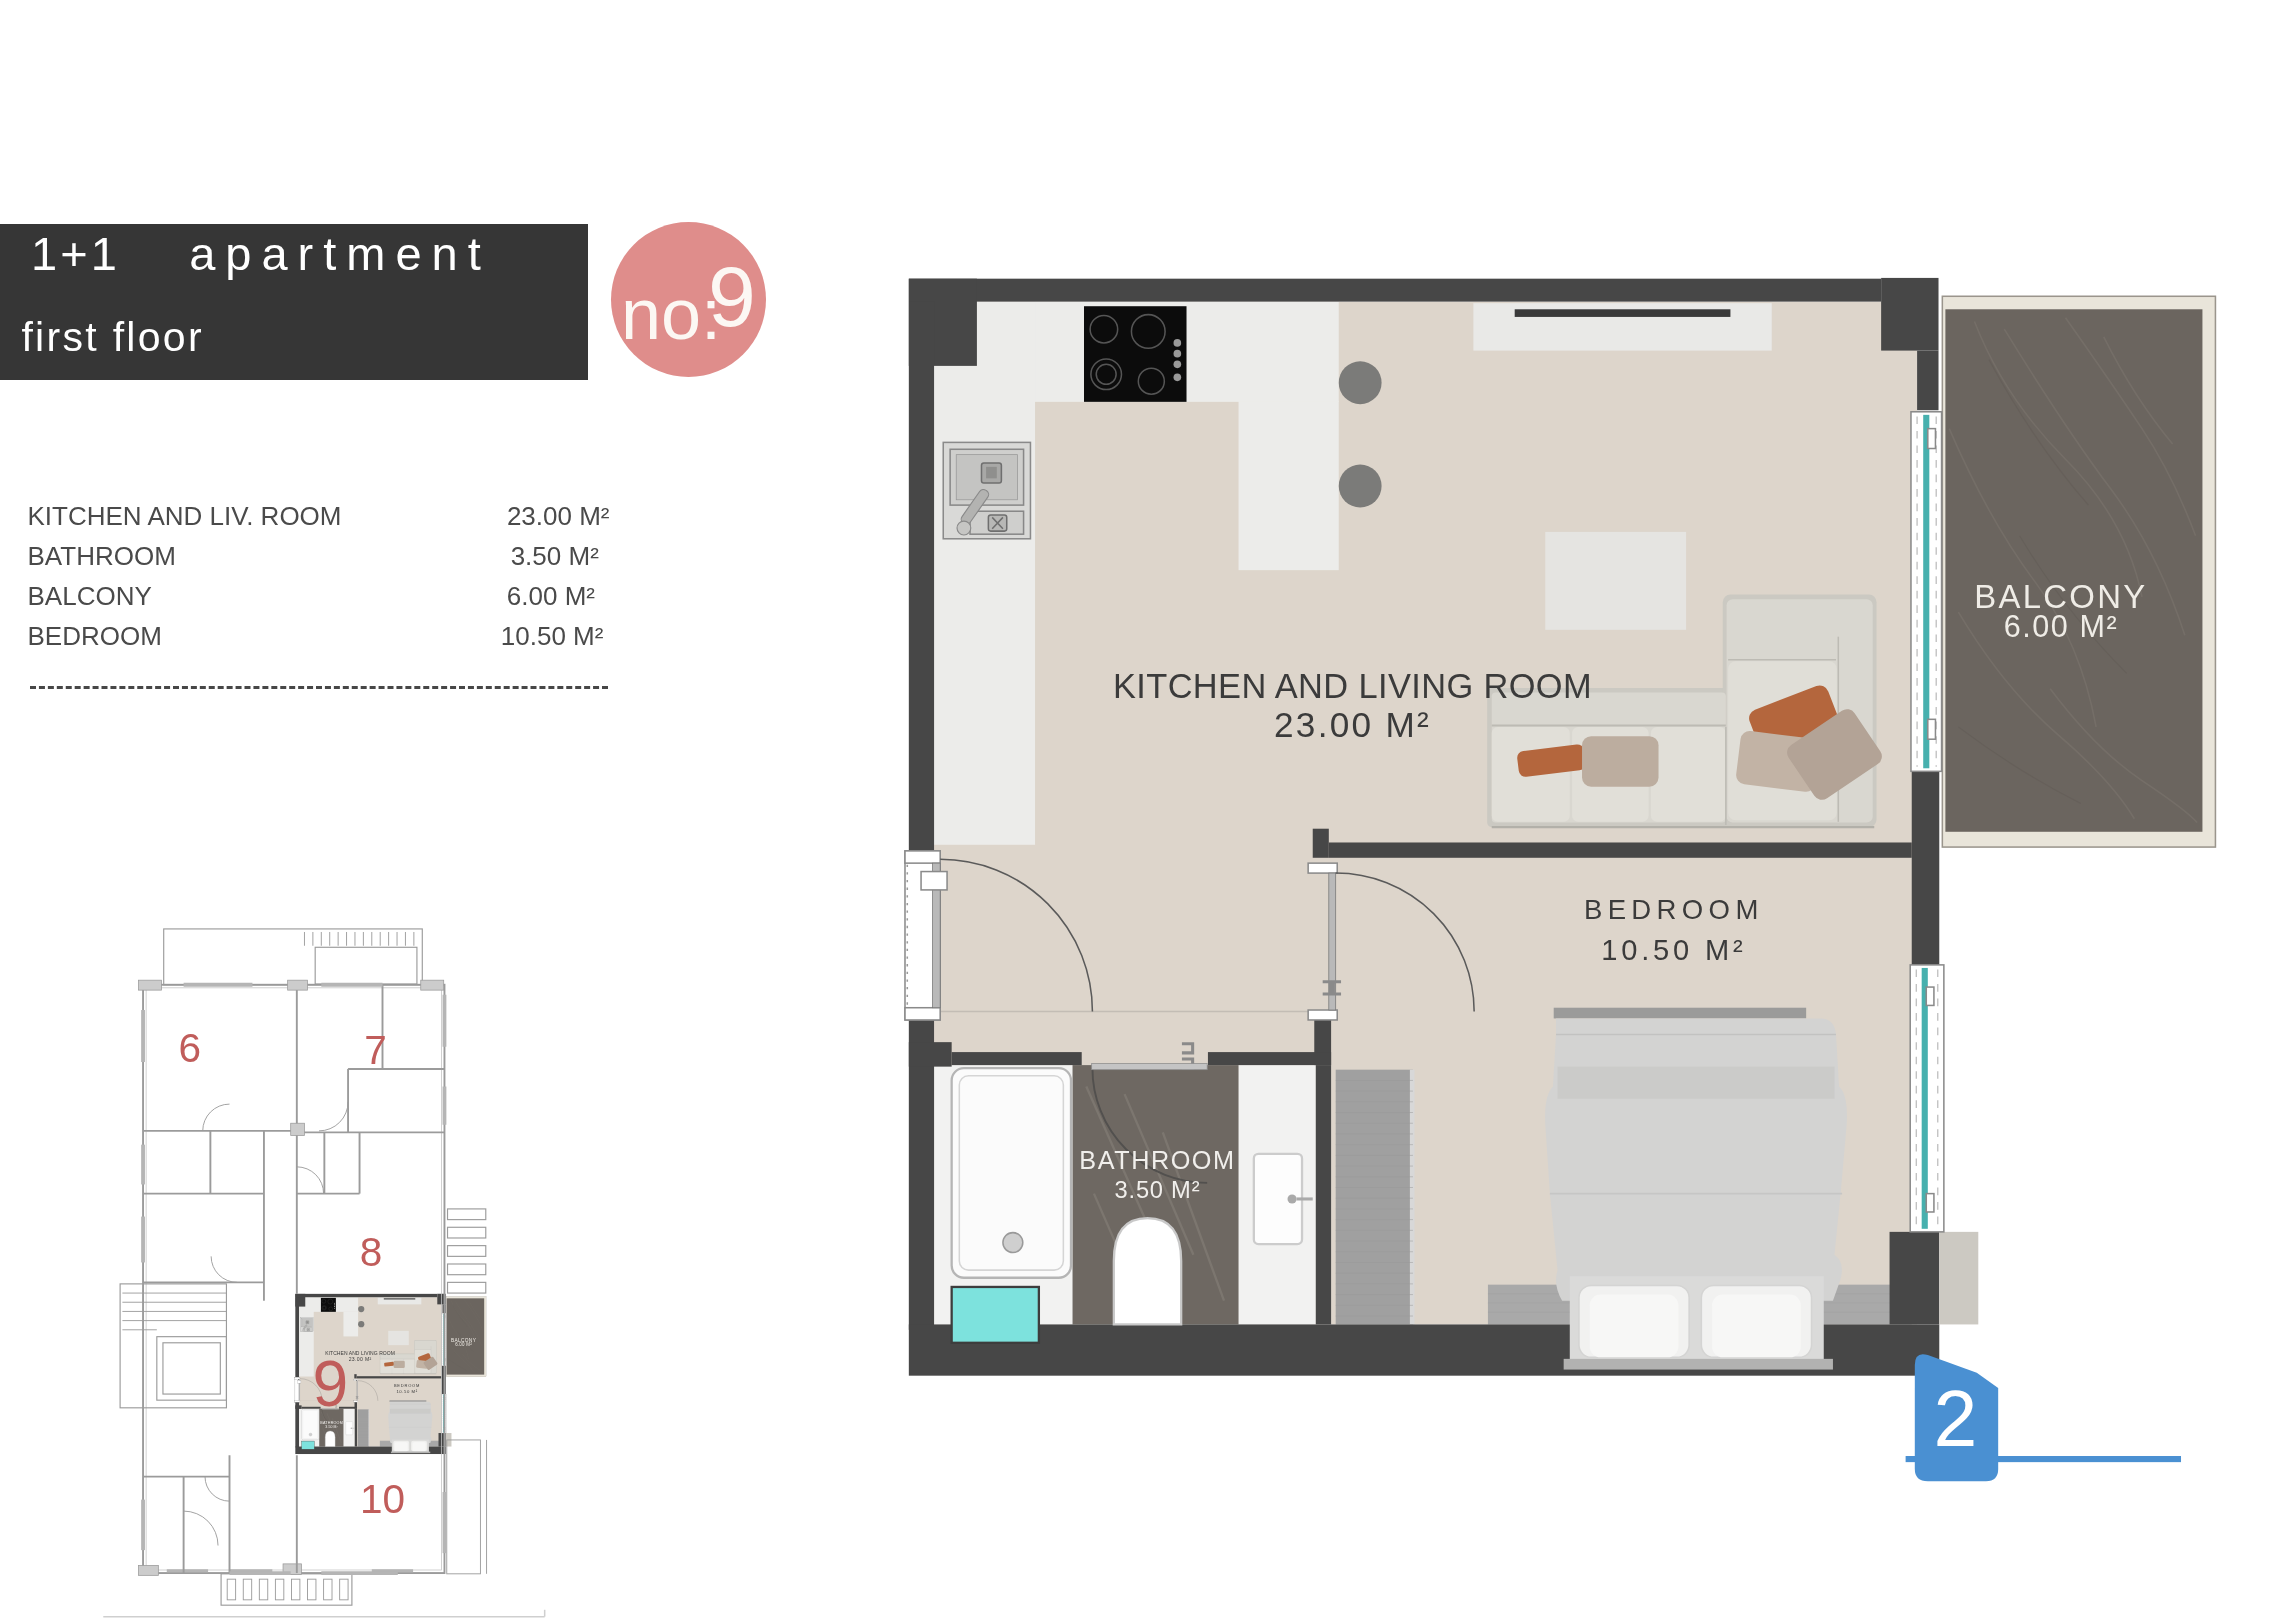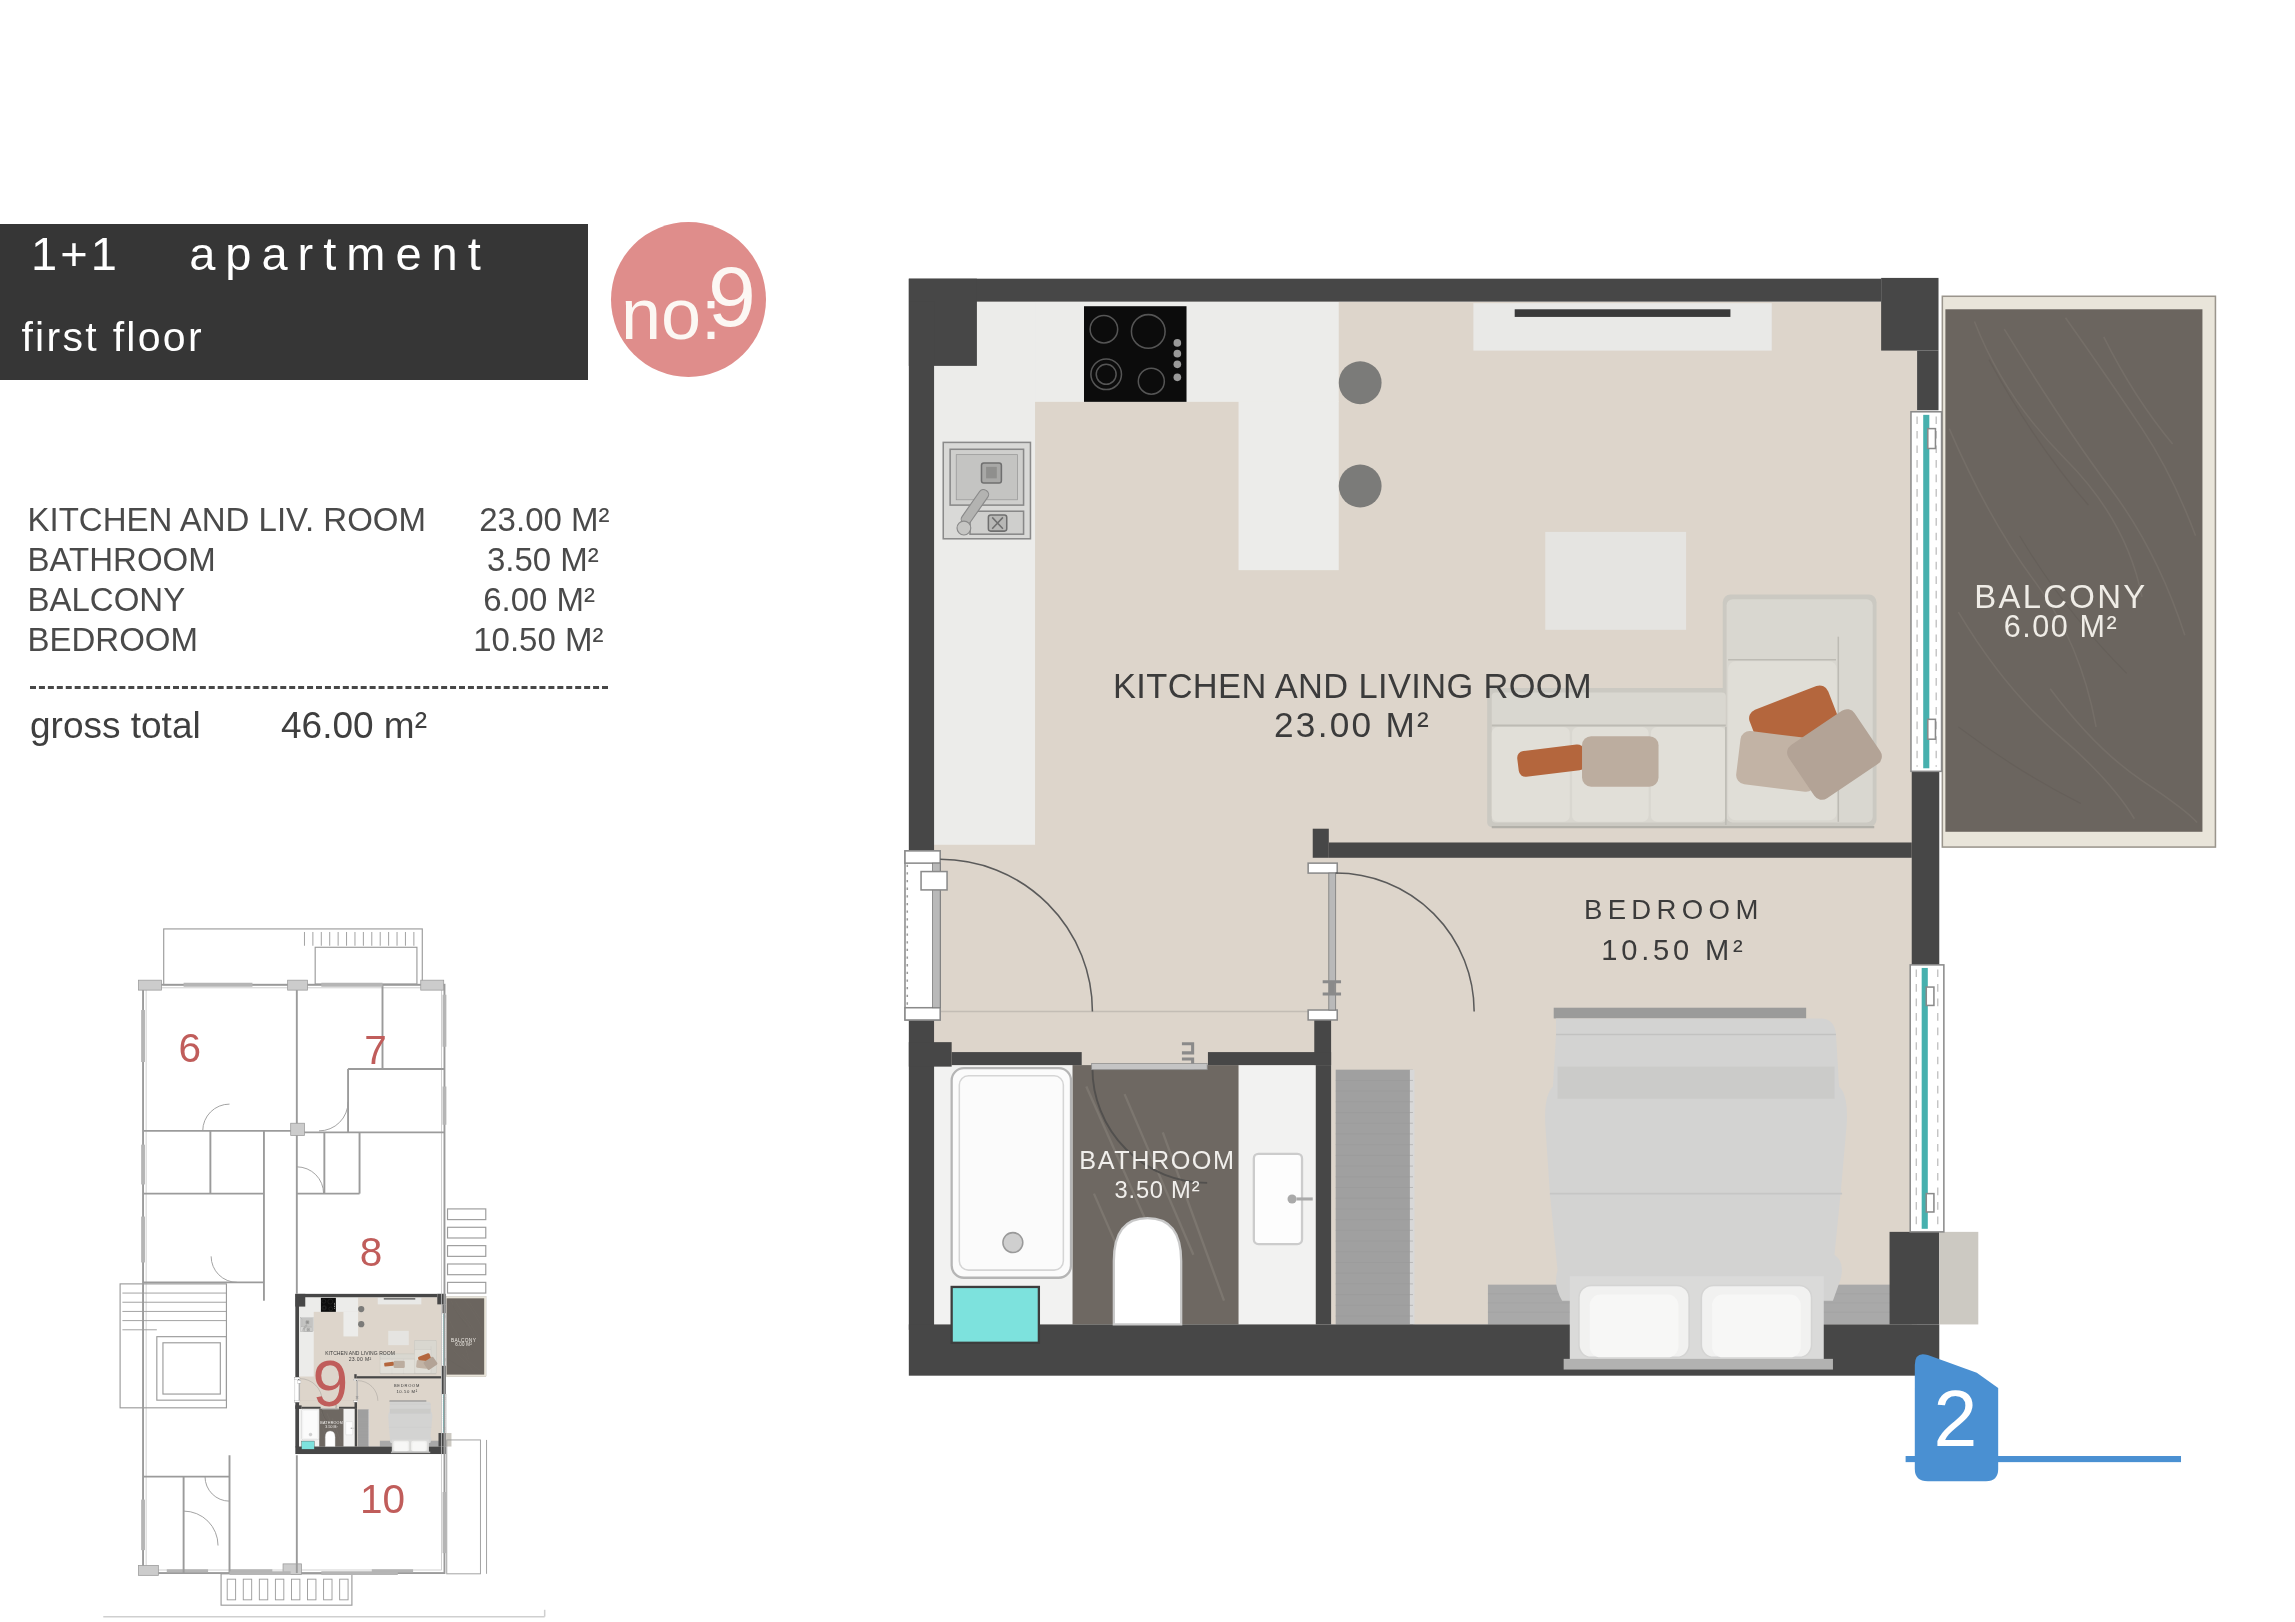--- a/index.html
+++ b/index.html
@@ -14,29 +14,28 @@
 <div class="abs" id="hdr">
   <div style="position:absolute;left:31px;top:2.3px;font-size:47px;letter-spacing:3.1px;">1+1<span style="letter-spacing:10px;">&nbsp;&nbsp;&nbsp;apartment</span></div>
   <div style="position:absolute;left:21.4px;top:90px;font-size:41px;letter-spacing:2.3px;">first floor</div>
 </div>
 
 <div class="abs" style="left:611px;top:222px;width:155px;height:155px;border-radius:50%;background:#df8d8b;color:#fcf7f3;">
   <span style="position:absolute;left:10px;top:51px;font-size:72px;">no:</span>
   <span style="position:absolute;left:97px;top:24.5px;font-size:86px;">9</span>
 </div>
 
-<div class="abs" style="left:27.5px;top:501px;width:582px;color:#4a4a4a;font-size:33px;">
+<div class="abs" style="left:27.5px;top:501px;width:582px;color:#4a4a4a;font-size:26px;">
   <div style="position:relative;height:40px;"><span>KITCHEN AND LIV. ROOM</span><span style="position:absolute;right:0;">23.00 M²</span></div>
   <div style="position:relative;height:40px;"><span>BATHROOM</span><span style="position:absolute;right:10.7px;">3.50 M²</span></div>
   <div style="position:relative;height:40px;"><span>BALCONY</span><span style="position:absolute;right:14.5px;">6.00 M²</span></div>
   <div style="position:relative;height:40px;"><span>BEDROOM</span><span style="position:absolute;right:6.1px;">10.50 M²</span></div>
 </div>
 <div class="abs" style="left:30px;top:686px;width:578px;border-top:3.8px dashed #474747;"></div>
 <div class="abs" style="left:30px;top:705px;width:582px;color:#3f3f3f;font-size:37px;">
-  <div style="position:relative;height:41px;"><span>gross total</span><span style="position:absolute;left:251px;">46.00 m²</span></div>
 </div>
 
 <svg class="abs" id="svgplan" width="2295" height="1623" viewBox="0 0 3000 2121">
 <defs>
 <g id="plan">
 
   <rect x="1221" y="394" width="1285" height="1337" fill="#ddd5cb"></rect>
 
   <rect x="2539" y="387" width="357" height="720" fill="#e9e5da" stroke="#9a958c" stroke-width="2"></rect>
   <rect x="2543" y="404" width="336" height="683" fill="#6b655f"></rect>

